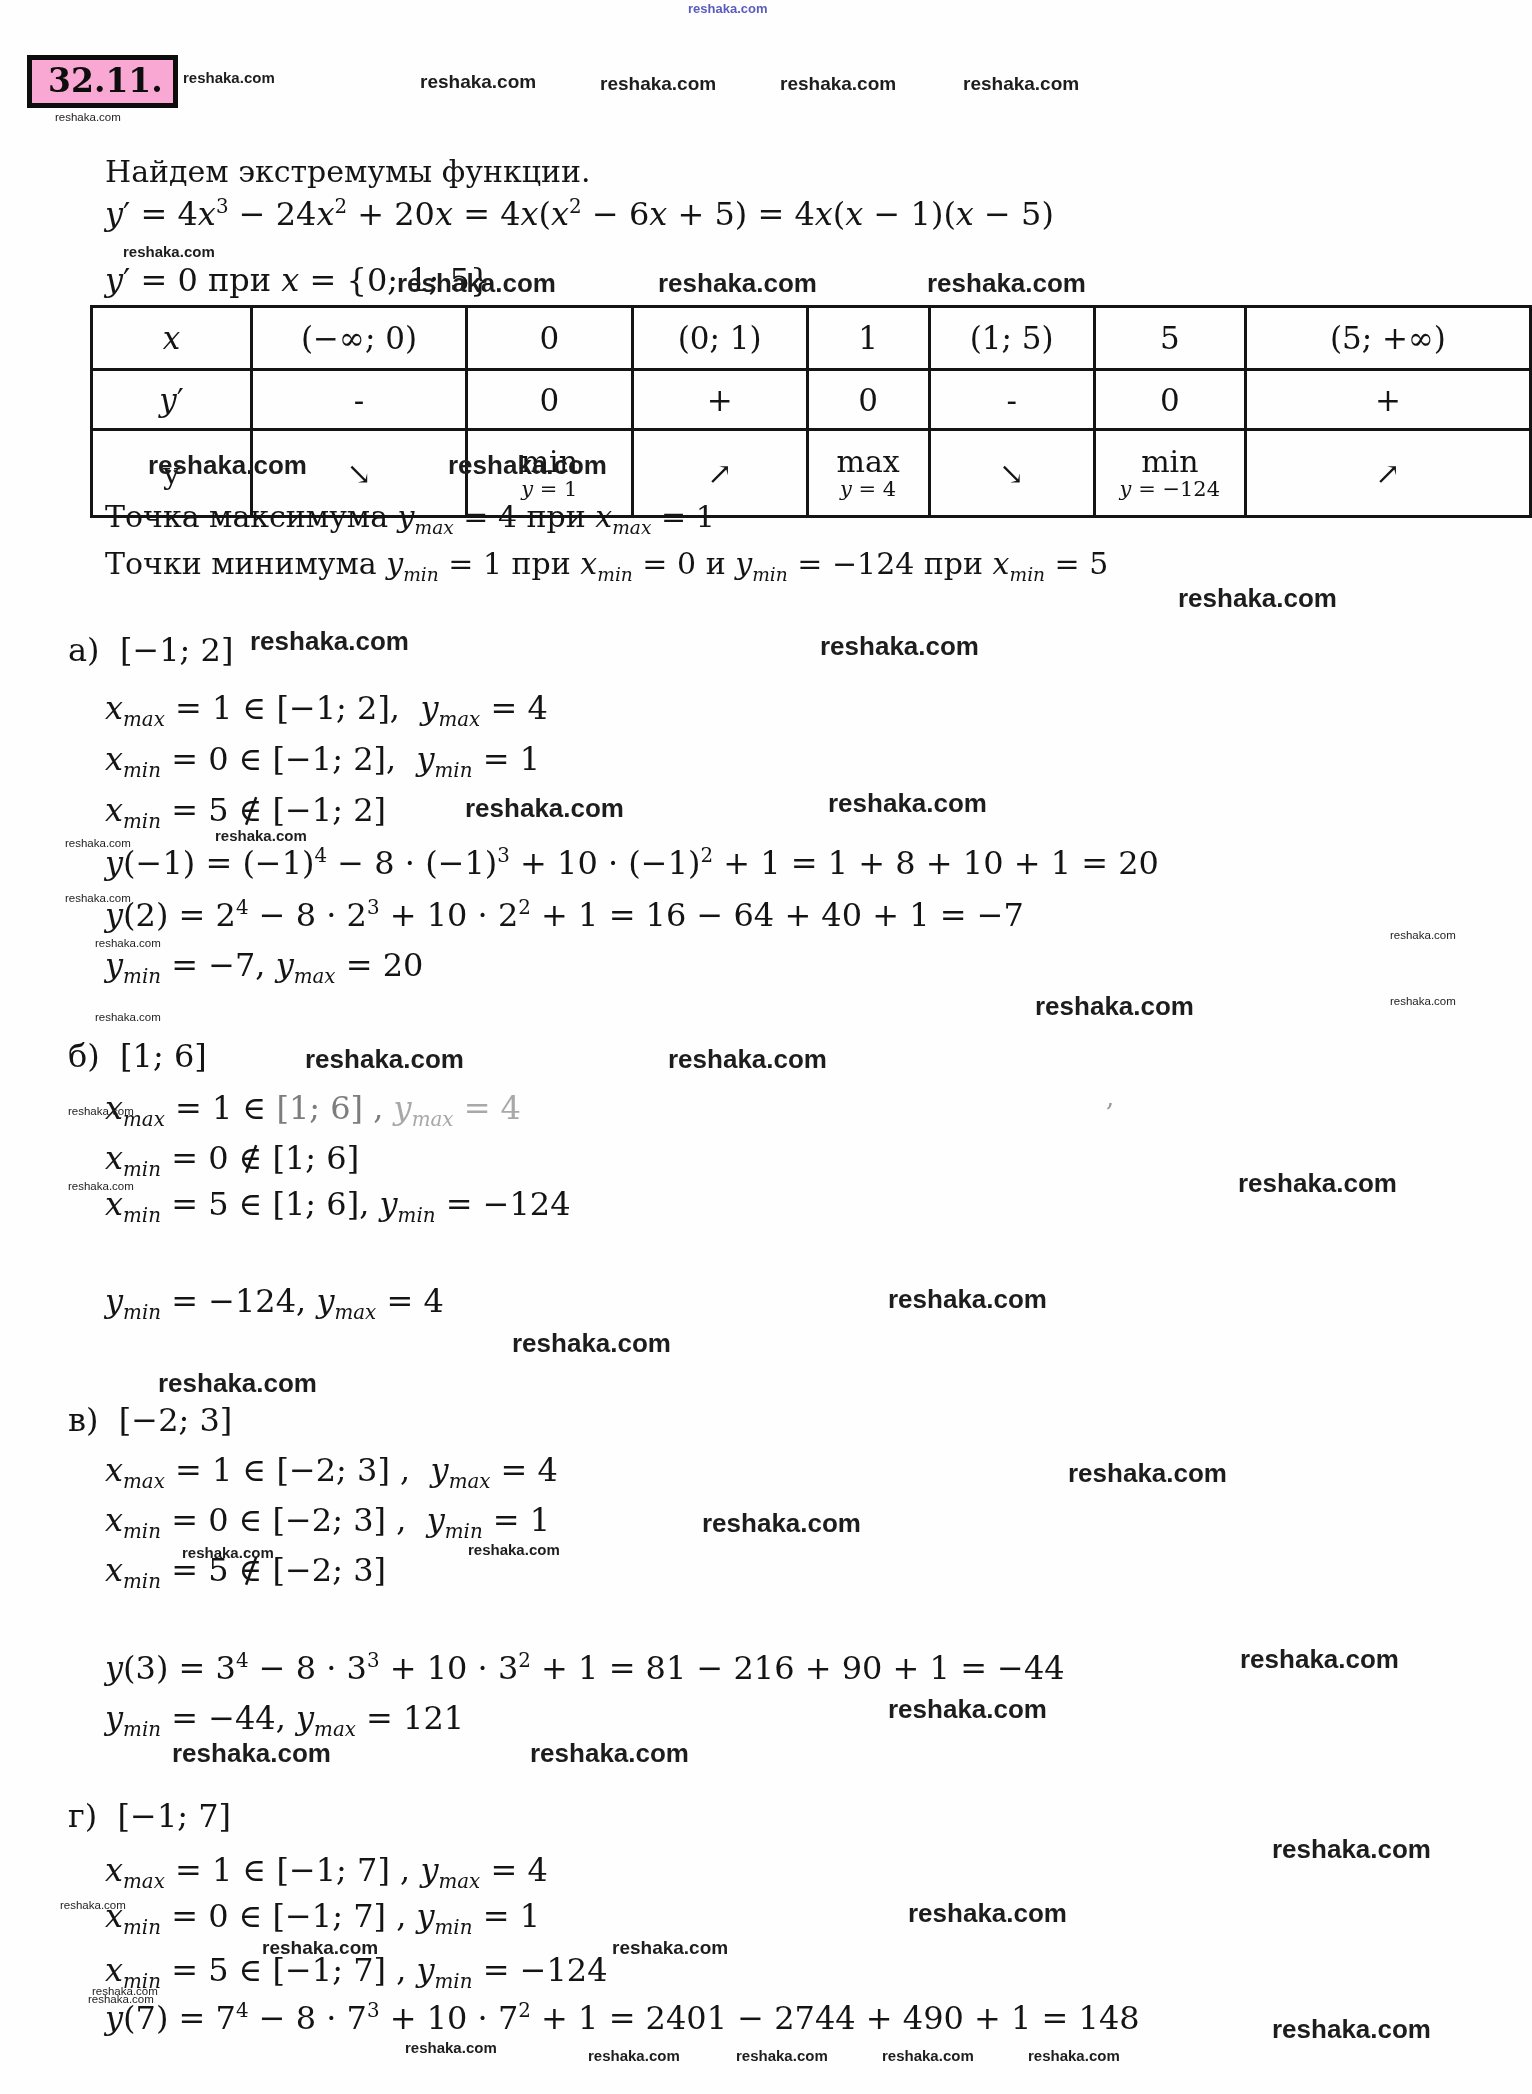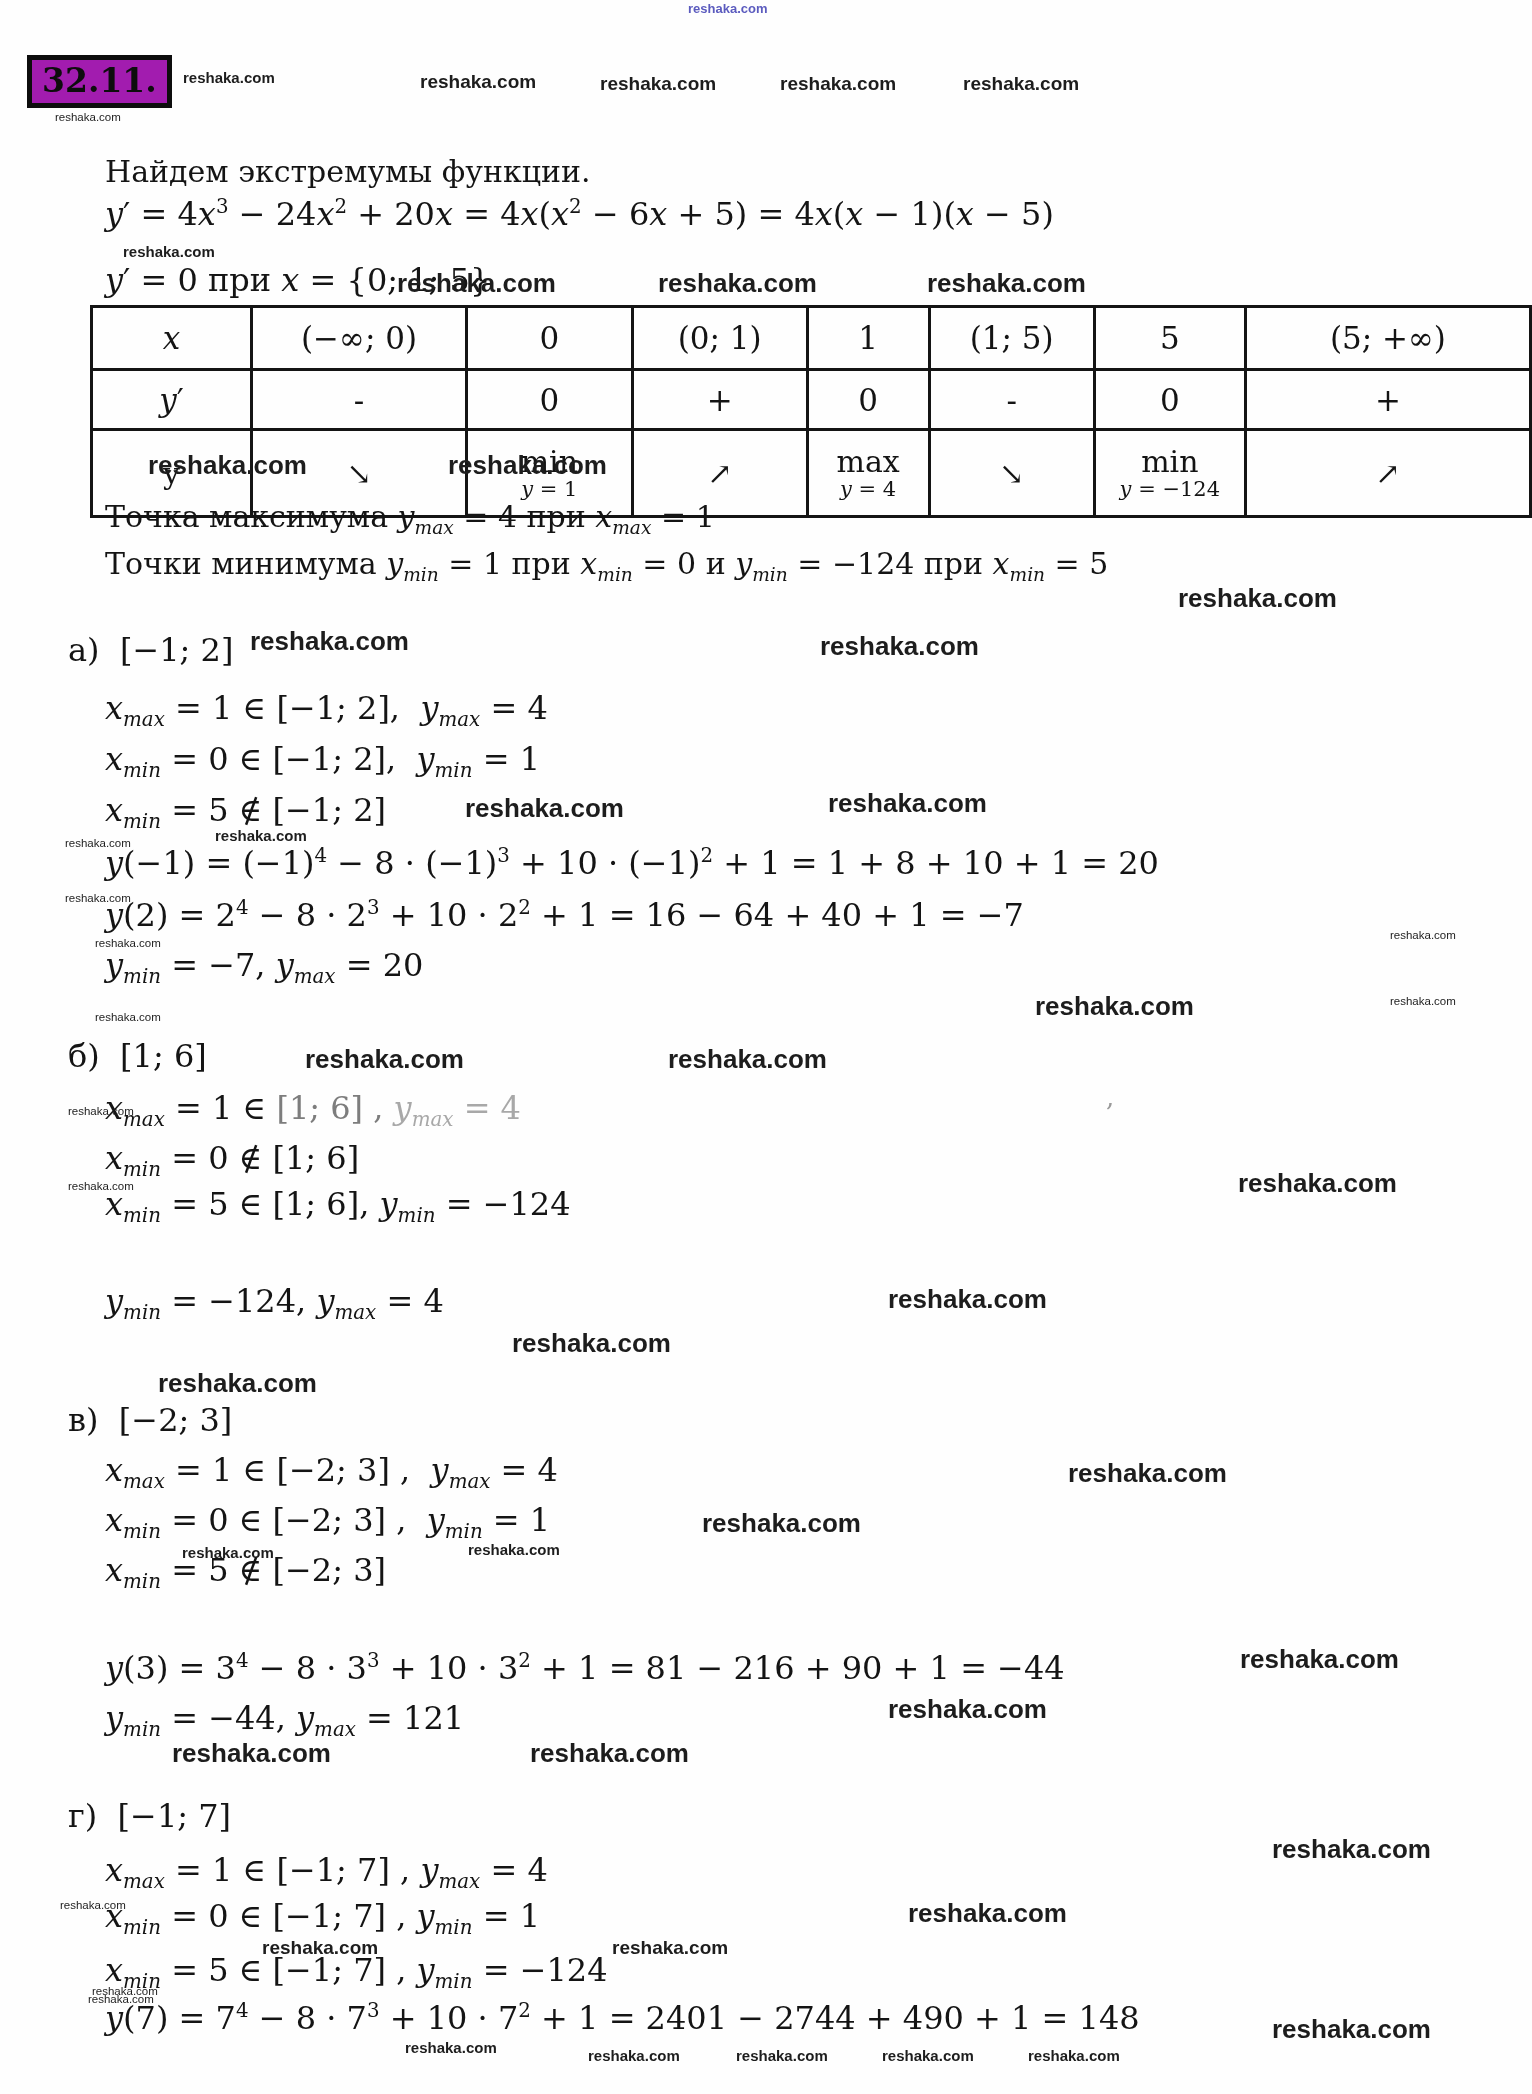--- a/index.html
+++ b/index.html
@@ -14,22 +14,22 @@
   .mid{color:#7d7d7d;}
   .faded{color:#a8a8a8;}
   .stray{position:absolute;color:#9a9a9a;font-size:26px;font-family:"DejaVu Serif",serif;}
   .wm{position:absolute;font-family:"Liberation Sans","DejaVu Sans",sans-serif;
       font-weight:bold;color:#1d1d1d;white-space:nowrap;line-height:1;}
   .wm-lg{font-size:26px;}
   .wm-md{font-size:19px;}
   .wm-sm{font-size:15px;}
   .wm-xs{font-size:11.5px;font-weight:normal;}
   .wm-blue{font-size:13px;color:#4a4ab8;opacity:.9;}
-  .numbox{position:absolute;left:27px;top:55px;border:5px solid #0d0d0d;background:#a21caf;
-          padding:1px 10px 3px 10px;font-weight:bold;font-size:33px;
+  .numbox{position:absolute;left:27px;top:55px;border:5px solid #0d0d0d;background:#f9a8d4;
+          padding:1px 10px 3px 16px;font-weight:bold;font-size:33px;
           font-family:"DejaVu Serif","Liberation Serif",serif;color:#0d0d0d;}
   table.sign{position:absolute;left:90px;top:305px;border-collapse:collapse;table-layout:fixed;}
   table.sign td{border:3px solid #141414;text-align:center;vertical-align:middle;
         font-size:31px;color:#141414;padding:0;}
   table.sign tr.r1 td{height:60px;}
   table.sign tr.r2 td{height:57px;}
   table.sign tr.r3 td{height:84px;}
   .tmain{font-size:30px;line-height:1.1;}
   .tmain i{font-style:normal;}
   .tsub{font-size:21px;line-height:1.1;}

